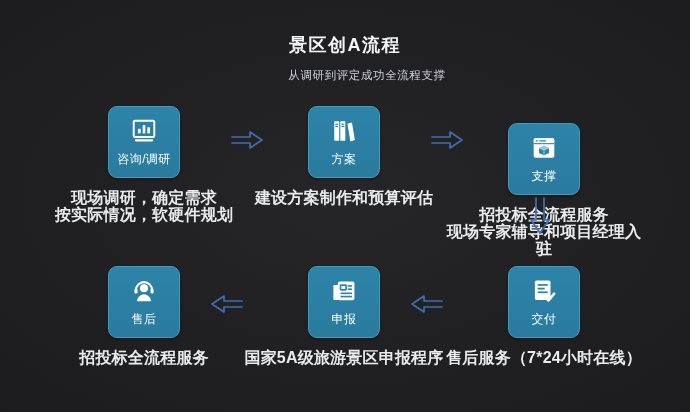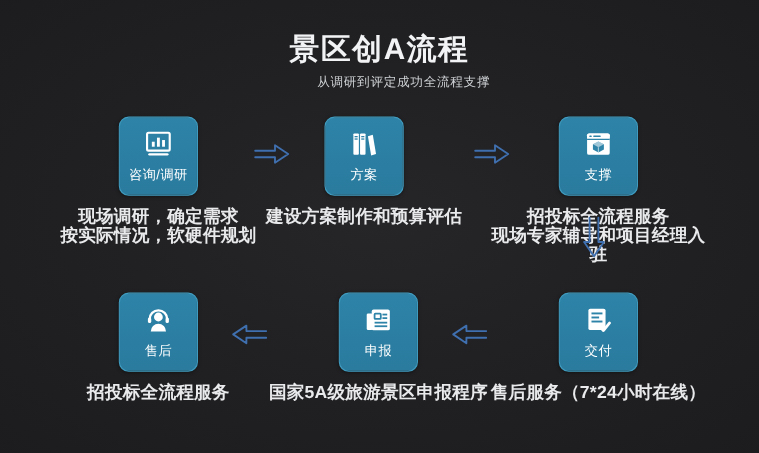--- a/index.html
+++ b/index.html
@@ -12,21 +12,21 @@
   }
   #stage{
     position:absolute; inset:0;
     background:
       radial-gradient(ellipse 520px 300px at 50% 48%, #262629 0%, #212123 45%, #1c1c1e 100%);
   }
 
   
   .hdr{ position:absolute; left:0; right:0; top:28px; text-align:center; }
   .hdr-title{
-    font-size:27px; line-height:34px; color:#f2f3f4; font-weight:700;
+    font-size:18px; line-height:34px; color:#f2f3f4; font-weight:700;
     letter-spacing:1.5px;
   }
   .hdr-sub{
     margin-top:6px; font-size:11.5px; line-height:15px;
     color:#cfd2d5; letter-spacing:.6px; font-weight:400;padding-left:44px;
   }
 
   
   .node{ position:absolute; width:200px; text-align:center; }
   .card{
@@ -46,22 +46,22 @@
   }
   .desc{
     margin-top:11px;
     font-size:16px; line-height:17px; color:#e9eaec; font-weight:700;
     letter-spacing:.2px;
     white-space:pre-line;
   }
 
   
   #n1{ left:44px;  top:106px; }
-  #n2{ left:231px; top:106px; }
-  #n3{ left:444px; top:106px; }
+  #n2{ left:244px; top:106px; }
+  #n3{ left:444px; top:123px; }
   #n4{ left:44px;  top:266px; }
   #n5{ left:244px; top:266px; }
   #n6{ left:444px; top:266px; }
 
   
   .arrow{ position:absolute; }
   .arrow svg{ display:block; }
   #a1{ left:230px; top:128px; }
   #a2{ left:430px; top:128px; }
   #a3{ left:528px; top:196px; }   

